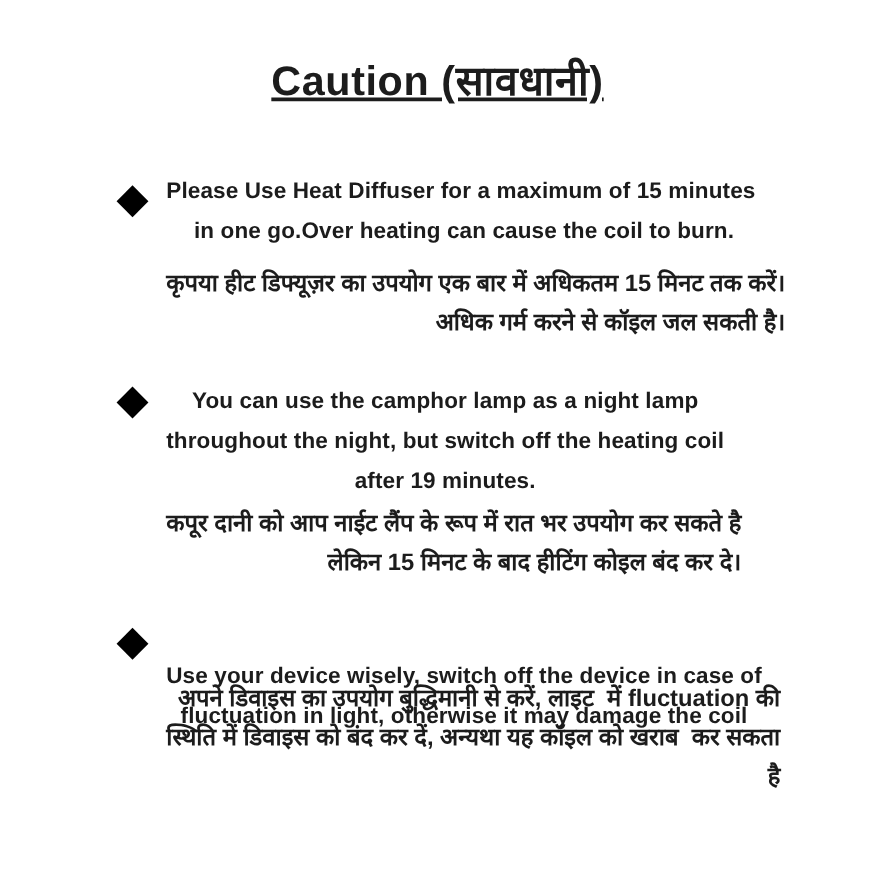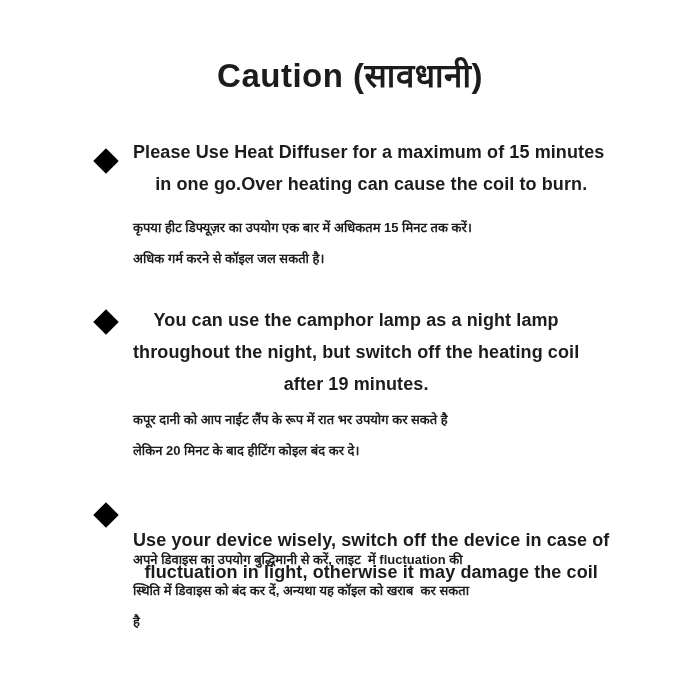--- a/index.html
+++ b/index.html
@@ -17,30 +17,31 @@
   }
   .page {
     position: relative;
     width: 700px;
     height: 700px;
     overflow: hidden;
     background: var(--background);
   }
   .title {
     position: absolute;
-    top: 55px;
+    top: 44px;
     left: 0;
     width: 700px;
     margin: 0;
     text-align: center;
     font-size: 33px;
     line-height: 42px;
     font-weight: 700;
     letter-spacing: 0.5px;
     color: var(--text);
+    text-decoration: underline;
   }
   .diamond {
     position: absolute;
     width: 18px;
     height: 18px;
     background: var(--bullet);
     transform: rotate(45deg);
   }
   .d1 { left: 97px; top: 152px; }
   .d2 { left: 97px; top: 313px; }
@@ -55,24 +56,25 @@
     letter-spacing: 0.1px;
     white-space: pre;
     color: var(--text);
     text-align: center;
   }
   .hi {
     position: absolute;
     left: 133px;
     margin: 0;
     font-weight: 700;
-    font-size: 13px;
+    font-size: 19px;
     line-height: 31px;
     white-space: pre;
     color: var(--text);
+    text-align: right;
   }
   .en1 { top: 136px; }
   .hi1 { top: 212px; }
   .en2 { top: 304px; }
   .hi2 { top: 404px; }
   .en3 { top: 524px; }
   .hi3 { top: 544px; }
 </style>
 </head>
 <body>
@@ -88,21 +90,21 @@
     <div class="hi hi1">कृपया हीट डिफ्यूज़र का उपयोग एक बार में अधिकतम 15 मिनट तक करें।
 अधिक गर्म करने से कॉइल जल सकती है।</div>
   </section>
 
   <section>
     <span class="diamond d2"></span>
     <div class="en en2">You can use the camphor lamp as a night lamp
 throughout the night, but switch off the heating coil
 after 19 minutes.</div>
     <div class="hi hi2">कपूर दानी को आप नाईट लैंप के रूप में रात भर उपयोग कर सकते है
-लेकिन 20 मिनट के बाद हीटिंग कोइल बंद कर दे।</div>
+लेकिन 15 मिनट के बाद हीटिंग कोइल बंद कर दे।</div>
   </section>
 
   <section>
     <span class="diamond d3"></span>
     <div class="en en3">Use your device wisely, switch off the device in case of
 fluctuation in light, otherwise it may damage the coil</div>
     <div class="hi hi3">अपने डिवाइस का उपयोग बुद्धिमानी से करें, लाइट  में fluctuation की
 स्थिति में डिवाइस को बंद कर दें, अन्यथा यह कॉइल को खराब  कर सकता
 है</div>
   </section>

